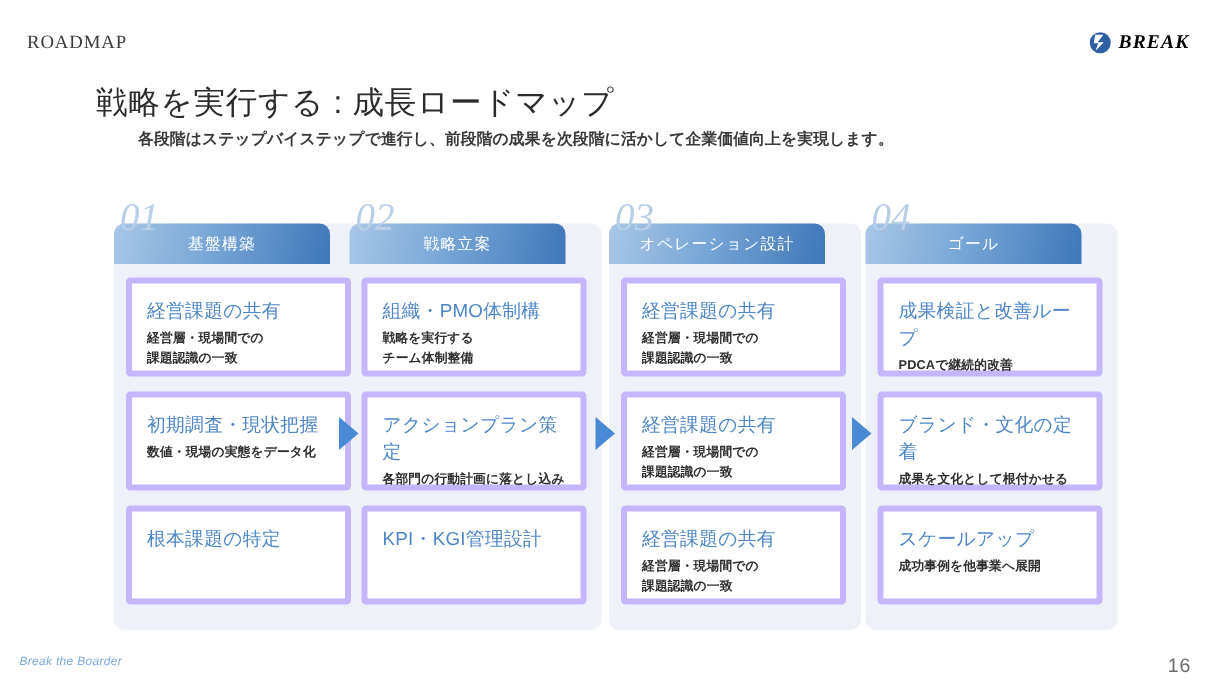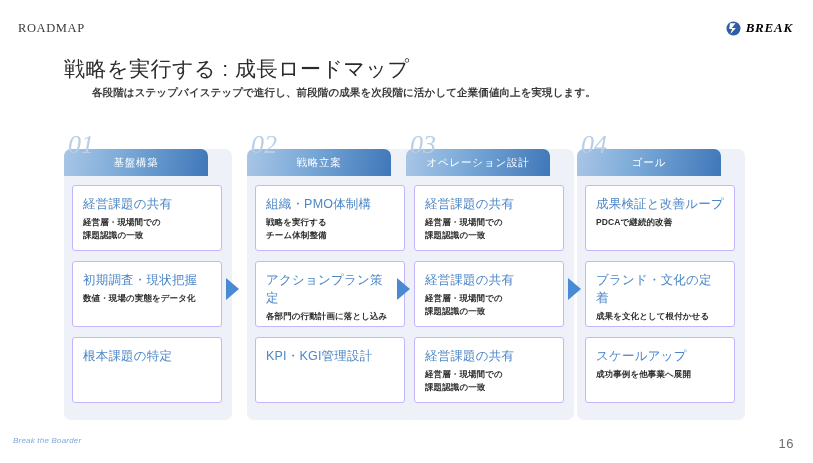--- a/index.html
+++ b/index.html
@@ -87,22 +87,22 @@
     top: 134px;
     width: 700px;
     height: 290px;
   }
   .stage {
     position: absolute;
     top: 0;
     width: 168px;
     height: 286px;
   }
-  .stage-1 { left: 0px; }
-  .stage-2 { left: 183px; padding-left: 24px; }
+  .stage-1 { left: 12px; }
+  .stage-2 { left: 169px; padding-left: 24px; }
   .stage-3 { left: 342px; }
   .stage-4 { left: 513px; }
 
   .stage-num {
     position: absolute;
     left: 4px;
     top: -2px;
     font-size: 26px;
     font-style: italic;
     font-weight: 400;
@@ -144,21 +144,21 @@
 
   .cards {
     position: absolute;
     left: 8px;
     top: 51px;
     width: 152px;
     z-index: 2;
   }
   .card {
     background: #ffffff;
-    border: 1px solid #c4b5fd;
+    border: 4px solid #c4b5fd;
     border-radius: 3px;
     width: 150px;
     height: 66px;
     margin-bottom: 10px;
     box-sizing: border-box;
     padding: 9px 10px 0 10px;
     position: relative;
   }
   .card-title {
     font-size: 12.5px;

